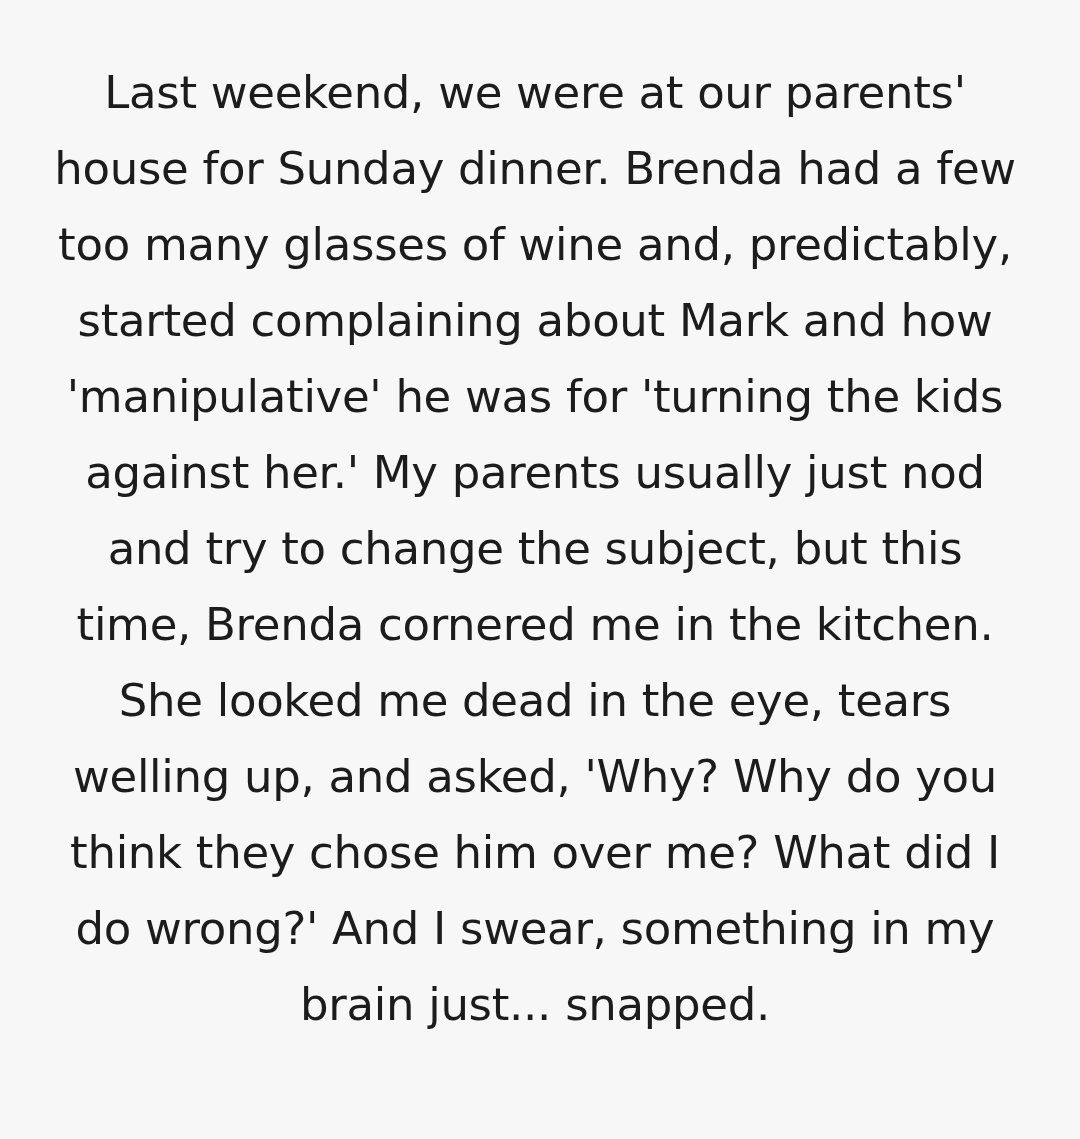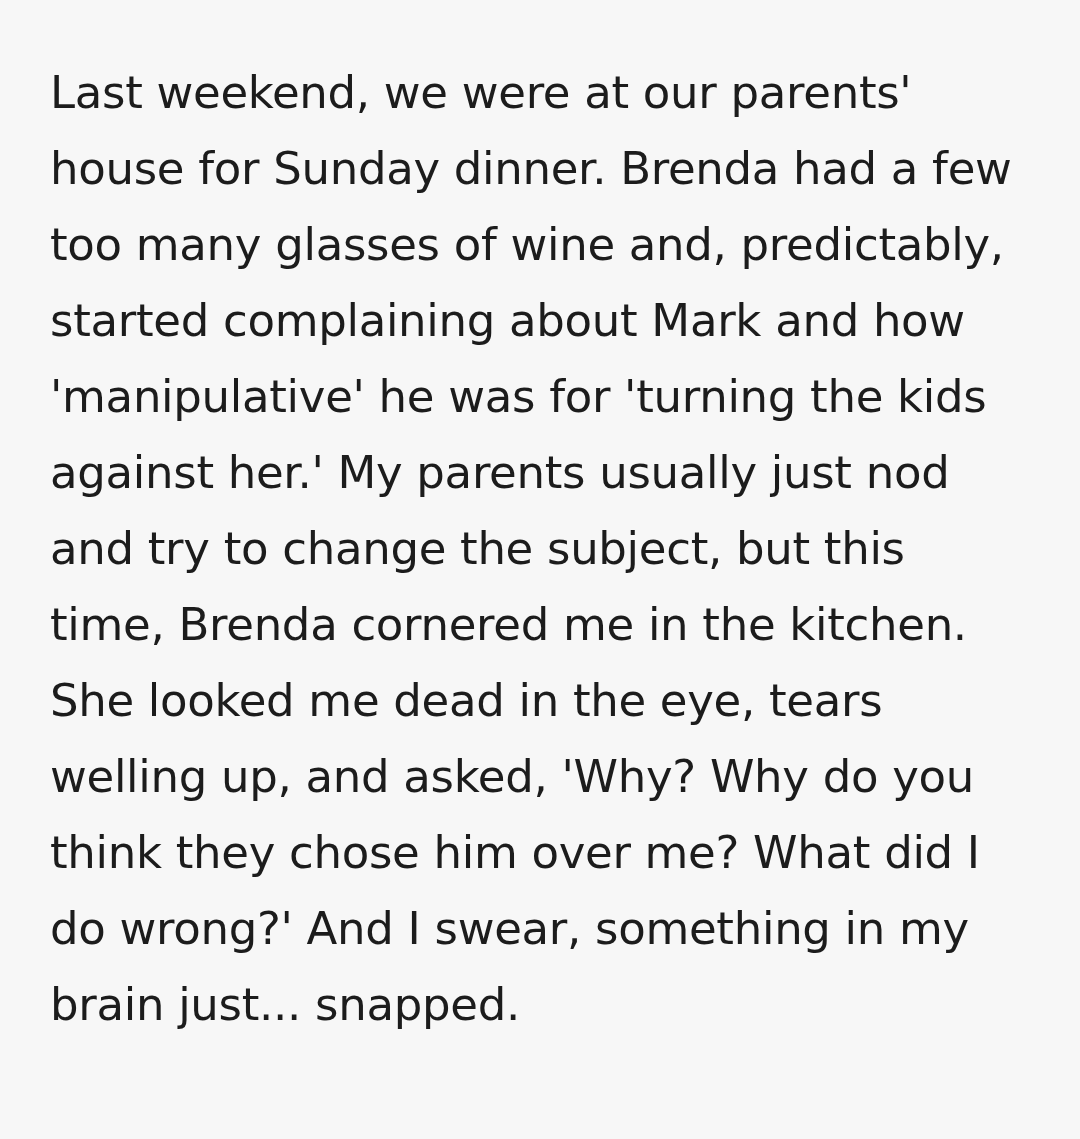--- a/index.html
+++ b/index.html
@@ -12,20 +12,21 @@
     height: 1139px;
     overflow: hidden;
     font-family: "DejaVu Sans", sans-serif;
   }
   .page {
     box-sizing: border-box;
     width: 1080px;
     height: 1139px;
     background: #f7f7f7;
     padding: 10px 60px 0 50px;
+    text-align: center;
   }
   .body-text {
     color: #1c1c1c;
     font-family: "DejaVu Sans", sans-serif;
     font-size: 45px;
     line-height: 76px;
     letter-spacing: -0.3px;
     font-weight: 400;
     white-space: pre-wrap;
     word-break: normal;

